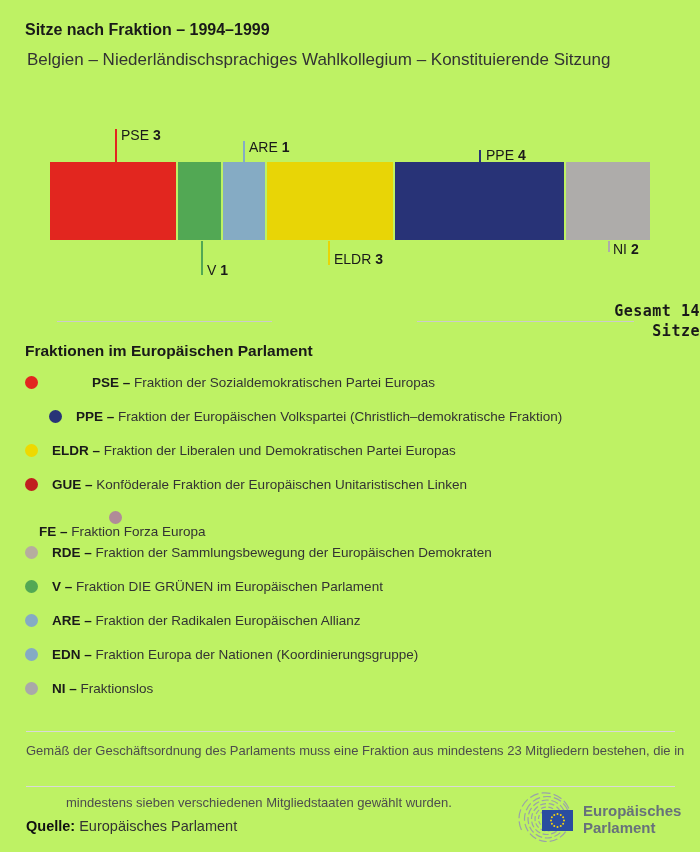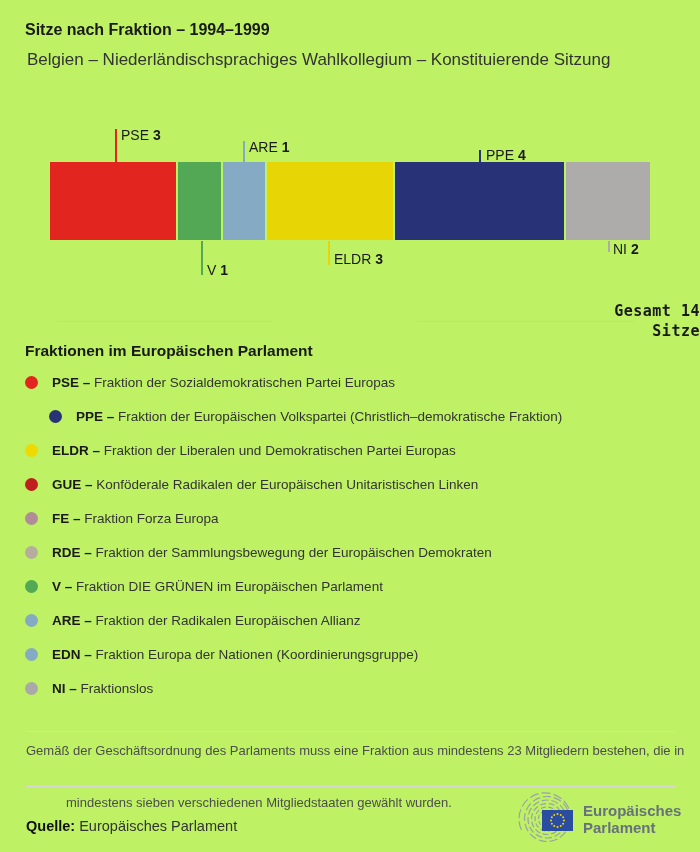--- a/index.html
+++ b/index.html
@@ -85,37 +85,37 @@
     <span>NI</span><b>2</b>
   </div>
 
   <div class="rule" style="left:57px;  top:321px; width:215px;"></div>
   <div class="rule" style="left:417px; top:321px; width:217px;"></div>
   <div class="total-line" style="top:302px;">Gesamt 14</div>
   <div class="total-line" style="top:322px;">Sitze</div>
 
   <div class="legend-heading">Fraktionen im Europäischen Parlament</div>
 
-  <div class="lrow" style="top:375px;">
+  <div class="lrow" style="top:375px;gap:40px;">
     <span class="dot" style="background: rgb(226, 38, 31);"></span>
     <span class="ltext"><b>PSE –</b> <span>Fraktion der Sozialdemokratischen Partei Europas</span></span>
   </div>
   <div class="lrow" style="top:409px;padding-left:24px;">
     <span class="dot" style="background: rgb(40, 51, 119);"></span>
     <span class="ltext"><b>PPE –</b> <span>Fraktion der Europäischen Volkspartei (Christlich–demokratische Fraktion)</span></span>
   </div>
   <div class="lrow" style="top:443px;">
     <span class="dot" style="background: rgb(238, 217, 0);"></span>
     <span class="ltext"><b>ELDR –</b> <span>Fraktion der Liberalen und Demokratischen Partei Europas</span></span>
   </div>
   <div class="lrow" style="top:477px;">
     <span class="dot" style="background: rgb(192, 31, 31);"></span>
-    <span class="ltext"><b>GUE –</b> <span>Konföderale Radikalen der Europäischen Unitaristischen Linken</span></span>
+    <span class="ltext"><b>GUE –</b> <span>Konföderale Fraktion der Europäischen Unitaristischen Linken</span></span>
   </div>
-  <div class="lrow" style="top:511px;">
+  <div class="lrow" style="top:511px;flex-direction:column;">
     <span class="dot" style="background: rgb(176, 140, 152);"></span>
     <span class="ltext"><b>FE –</b> <span>Fraktion Forza Europa</span></span>
   </div>
   <div class="lrow" style="top:545px;">
     <span class="dot" style="background: rgb(182, 173, 158);"></span>
     <span class="ltext"><b>RDE –</b> <span>Fraktion der Sammlungsbewegung der Europäischen Demokraten</span></span>
   </div>
   <div class="lrow" style="top:579px;">
     <span class="dot" style="background: rgb(82, 168, 84);"></span>
     <span class="ltext"><b>V –</b> <span>Fraktion DIE GRÜNEN im Europäischen Parlament</span></span>

